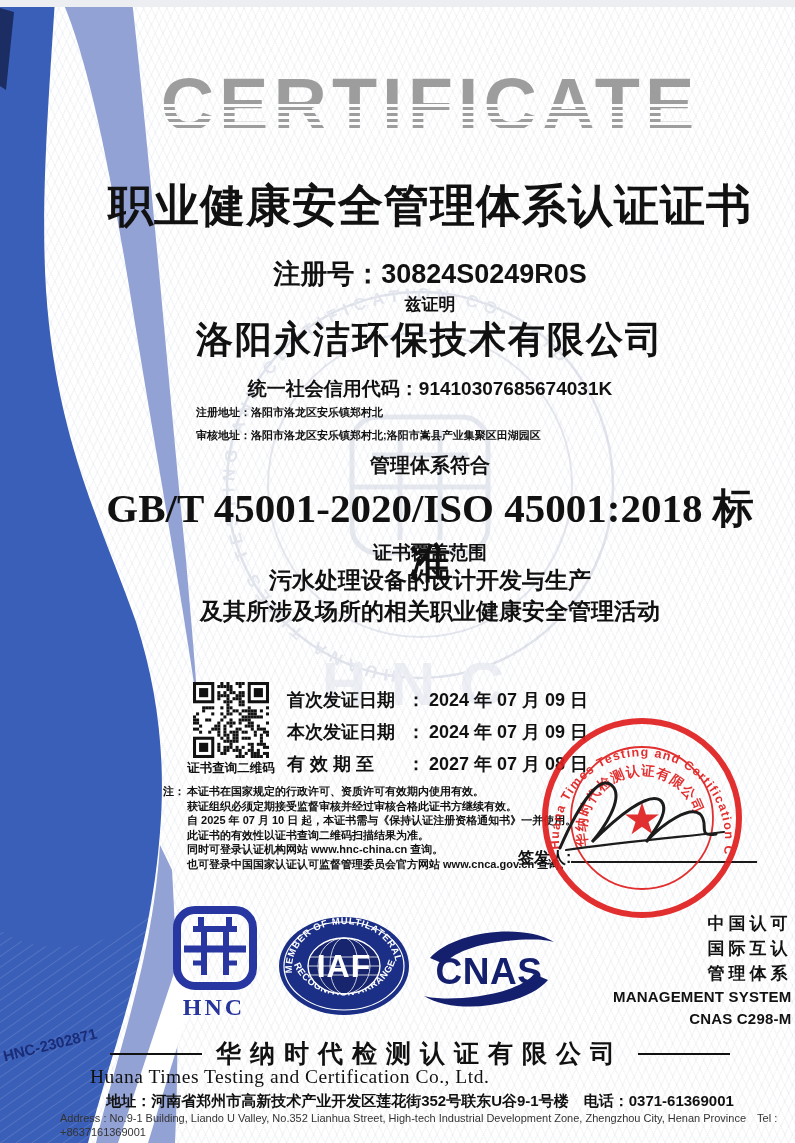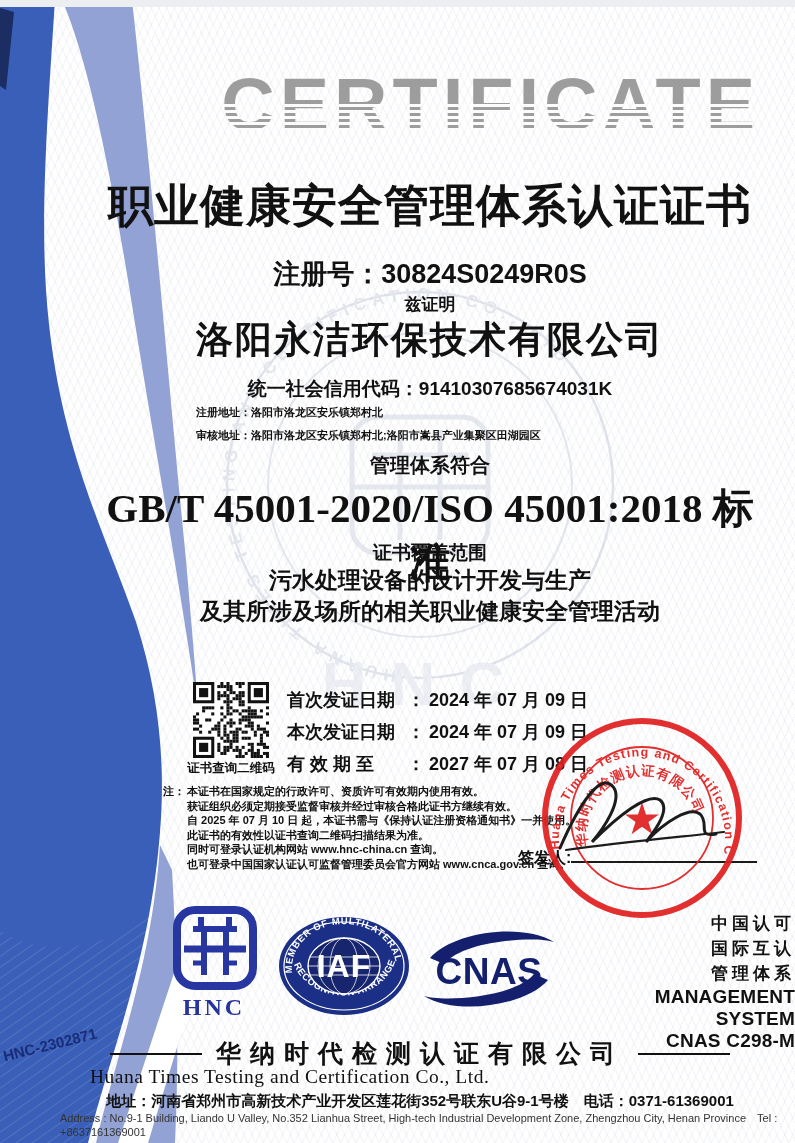--- a/index.html
+++ b/index.html
@@ -12,21 +12,21 @@
       repeating-linear-gradient(65deg, rgba(184,192,206,.12) 0 1.5px, transparent 1.5px 7px);}
   .topstrip{position:absolute;left:0;top:0;width:795px;height:7px;background:#eceef1;z-index:2;}
   svg.layer{position:absolute;left:0;top:0;z-index:1;pointer-events:none;}
   svg.fg{z-index:6;}
   .abs{position:absolute;z-index:4;}
   .ctr{left:100px;width:660px;text-align:center;}
   .cert-word{top:62px;font-weight:800;font-size:74px;letter-spacing:5px;
      background:
        linear-gradient(#9d9d9d,#9d9d9d) 0 0/100% 46% no-repeat,
        repeating-linear-gradient(180deg,#9d9d9d 0 3px,#fcfcfc 3px 6px) 0 100%/100% 54% no-repeat;
-     -webkit-background-clip:text;background-clip:text;color:transparent;text-align:right;}
+     -webkit-background-clip:text;background-clip:text;color:transparent;}
   .title{top:176px;font-size:45px;font-weight:800;letter-spacing:1px;margin:0;}
   .reg{top:256px;font-size:27px;font-weight:700;}
   .attest{top:293px;font-size:17px;font-weight:700;}
   .company{top:315px;font-size:37px;font-weight:800;letter-spacing:2px;}
   .credit{top:376px;font-size:19px;font-weight:700;}
   .addr{top:401px;left:196px;width:560px;font-size:11px;font-weight:700;line-height:23px;text-align:left;}
   .syshead{top:452px;font-size:20px;font-weight:800;}
   .standard{top:481px;font-size:41px;font-family:"Liberation Serif","DejaVu Serif",serif;font-weight:600;}
   .scopehead{top:540px;font-size:19px;font-weight:800;}
   .scope{top:565px;font-size:23px;font-weight:700;line-height:31px;}
@@ -37,21 +37,21 @@
   .dates .lab{width:120px;display:inline-block;}
   .dates .col{width:22px;}
   .notes{left:163px;top:784px;width:420px;display:flex;font-size:11px;font-weight:700;line-height:14.6px;text-align:left;}
   .notes .pre{width:24px;flex:none;}
   .issuer{left:518px;top:846px;font-size:16px;font-weight:800;z-index:5;}
   .issuer .uline{display:inline-block;width:186px;height:15px;border-bottom:2px solid #1a1a1a;}
   .hnc-label{left:168px;top:994px;width:92px;text-align:center;font-family:"Liberation Serif","DejaVu Serif",serif;
      font-weight:800;font-size:24px;letter-spacing:3px;color:#27349b;}
   .accred{left:565px;top:911px;text-align:right;}
   .accred .cn{font-size:17px;font-weight:700;letter-spacing:4px;line-height:25px;}
-  .accred .en{font-size:19px;font-weight:800;line-height:22px;letter-spacing:0.2px;margin-left:48px;}
+  .accred .en{font-size:15px;font-weight:800;line-height:22px;letter-spacing:0.2px;margin-left:48px;}
   .f-company{top:1037px;left:90px;width:660px;display:flex;align-items:center;justify-content:center;gap:14px;}
   .f-company .rule{width:92px;height:0;border-top:2.5px solid #111;}
   .f-company .nm{font-size:25px;font-weight:800;letter-spacing:9px;white-space:nowrap;}
   .f-en{top:1066px;left:90px;width:660px;text-align:left;font-family:"Liberation Serif","DejaVu Serif",serif;
         font-size:19.5px;letter-spacing:0.5px;}
   .f-addr{top:1092px;left:60px;width:720px;text-align:center;font-size:15px;font-weight:700;}
   .f-addr-en{top:1111px;left:60px;width:720px;text-align:left;font-size:11px;font-weight:400;color:#333;}
   .serial{left:2px;top:1036px;font-size:15px;font-weight:800;color:#1a2c77;transform:rotate(-14deg);z-index:3;}
 </style>
 </head>

